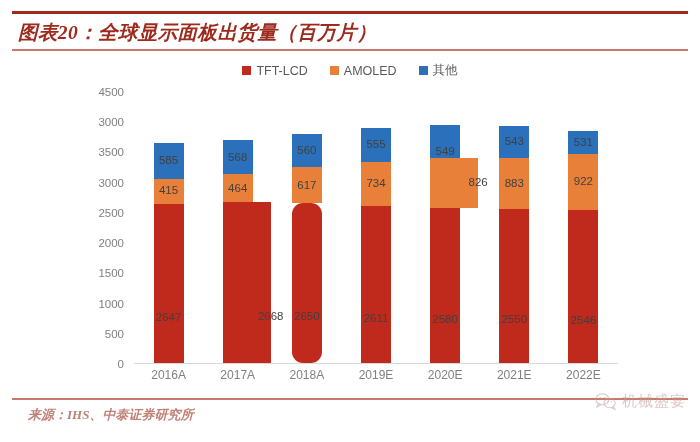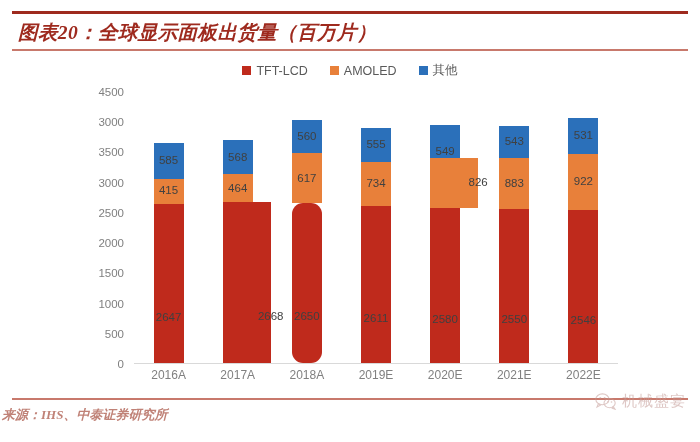--- a/index.html
+++ b/index.html
@@ -106,21 +106,21 @@
     font-size: 12px; color: #808080;
     white-space: nowrap;
   }
 
   
   .rule-bottom {
     position: absolute; left: 12px; top: 398px; width: 676px; height: 2px;
     background: #c8796c;
   }
   .source {
-    position: absolute; left: 2px; top: 406px;
+    position: absolute; left: 28px; top: 406px;
     font-family: "Liberation Serif", serif;
     font-style: italic; font-weight: bold;
     font-size: 13px; color: #c08277;
     white-space: nowrap;
   }
   .watermark {
     position: absolute; right: 14px; top: 392px;
     display: flex; align-items: center; gap: 5px;
     opacity: 0.55;
   }
@@ -194,21 +194,21 @@
               <div class="seg seg-tft" style="height: 160.673px; padding-left: 48px;">
                 <span class="seg-label">2668</span>
               </div>
             </div>
           </div>
           <div class="bar-slot">
             <div class="bar-stack">
               <div class="seg seg-other" style="height: 33.7244px;">
                 <span class="seg-label">560</span>
               </div>
-              <div class="seg seg-amoled" style="height: 50px;">
+              <div class="seg seg-amoled" style="height: 36px;">
                 <span class="seg-label">617</span>
               </div>
               <div class="seg seg-tft" style="height: 159.589px; border-radius: 11px;">
                 <span class="seg-label">2650</span>
               </div>
             </div>
           </div>
           <div class="bar-slot">
             <div class="bar-stack">
               <div class="seg seg-other" style="height: 33.4233px;">
@@ -243,21 +243,21 @@
               <div class="seg seg-amoled" style="height: 51px;">
                 <span class="seg-label">883</span>
               </div>
               <div class="seg seg-tft" style="height: 153.567px;">
                 <span class="seg-label">2550</span>
               </div>
             </div>
           </div>
           <div class="bar-slot">
             <div class="bar-stack">
-              <div class="seg seg-other" style="height: 36px;">
+              <div class="seg seg-other" style="height: 23px;">
                 <span class="seg-label">531</span>
               </div>
               <div class="seg seg-amoled" style="height: 55.5249px;">
                 <span class="seg-label">922</span>
               </div>
               <div class="seg seg-tft" style="height: 153.326px;">
                 <span class="seg-label">2546</span>
               </div>
             </div>
           </div>

